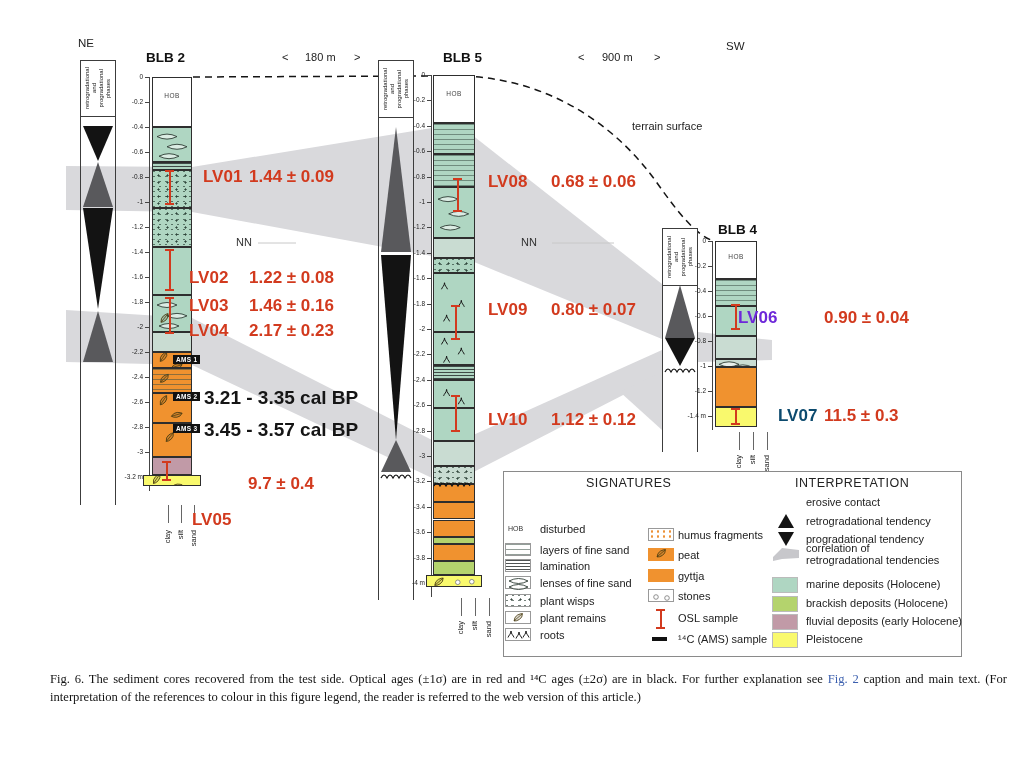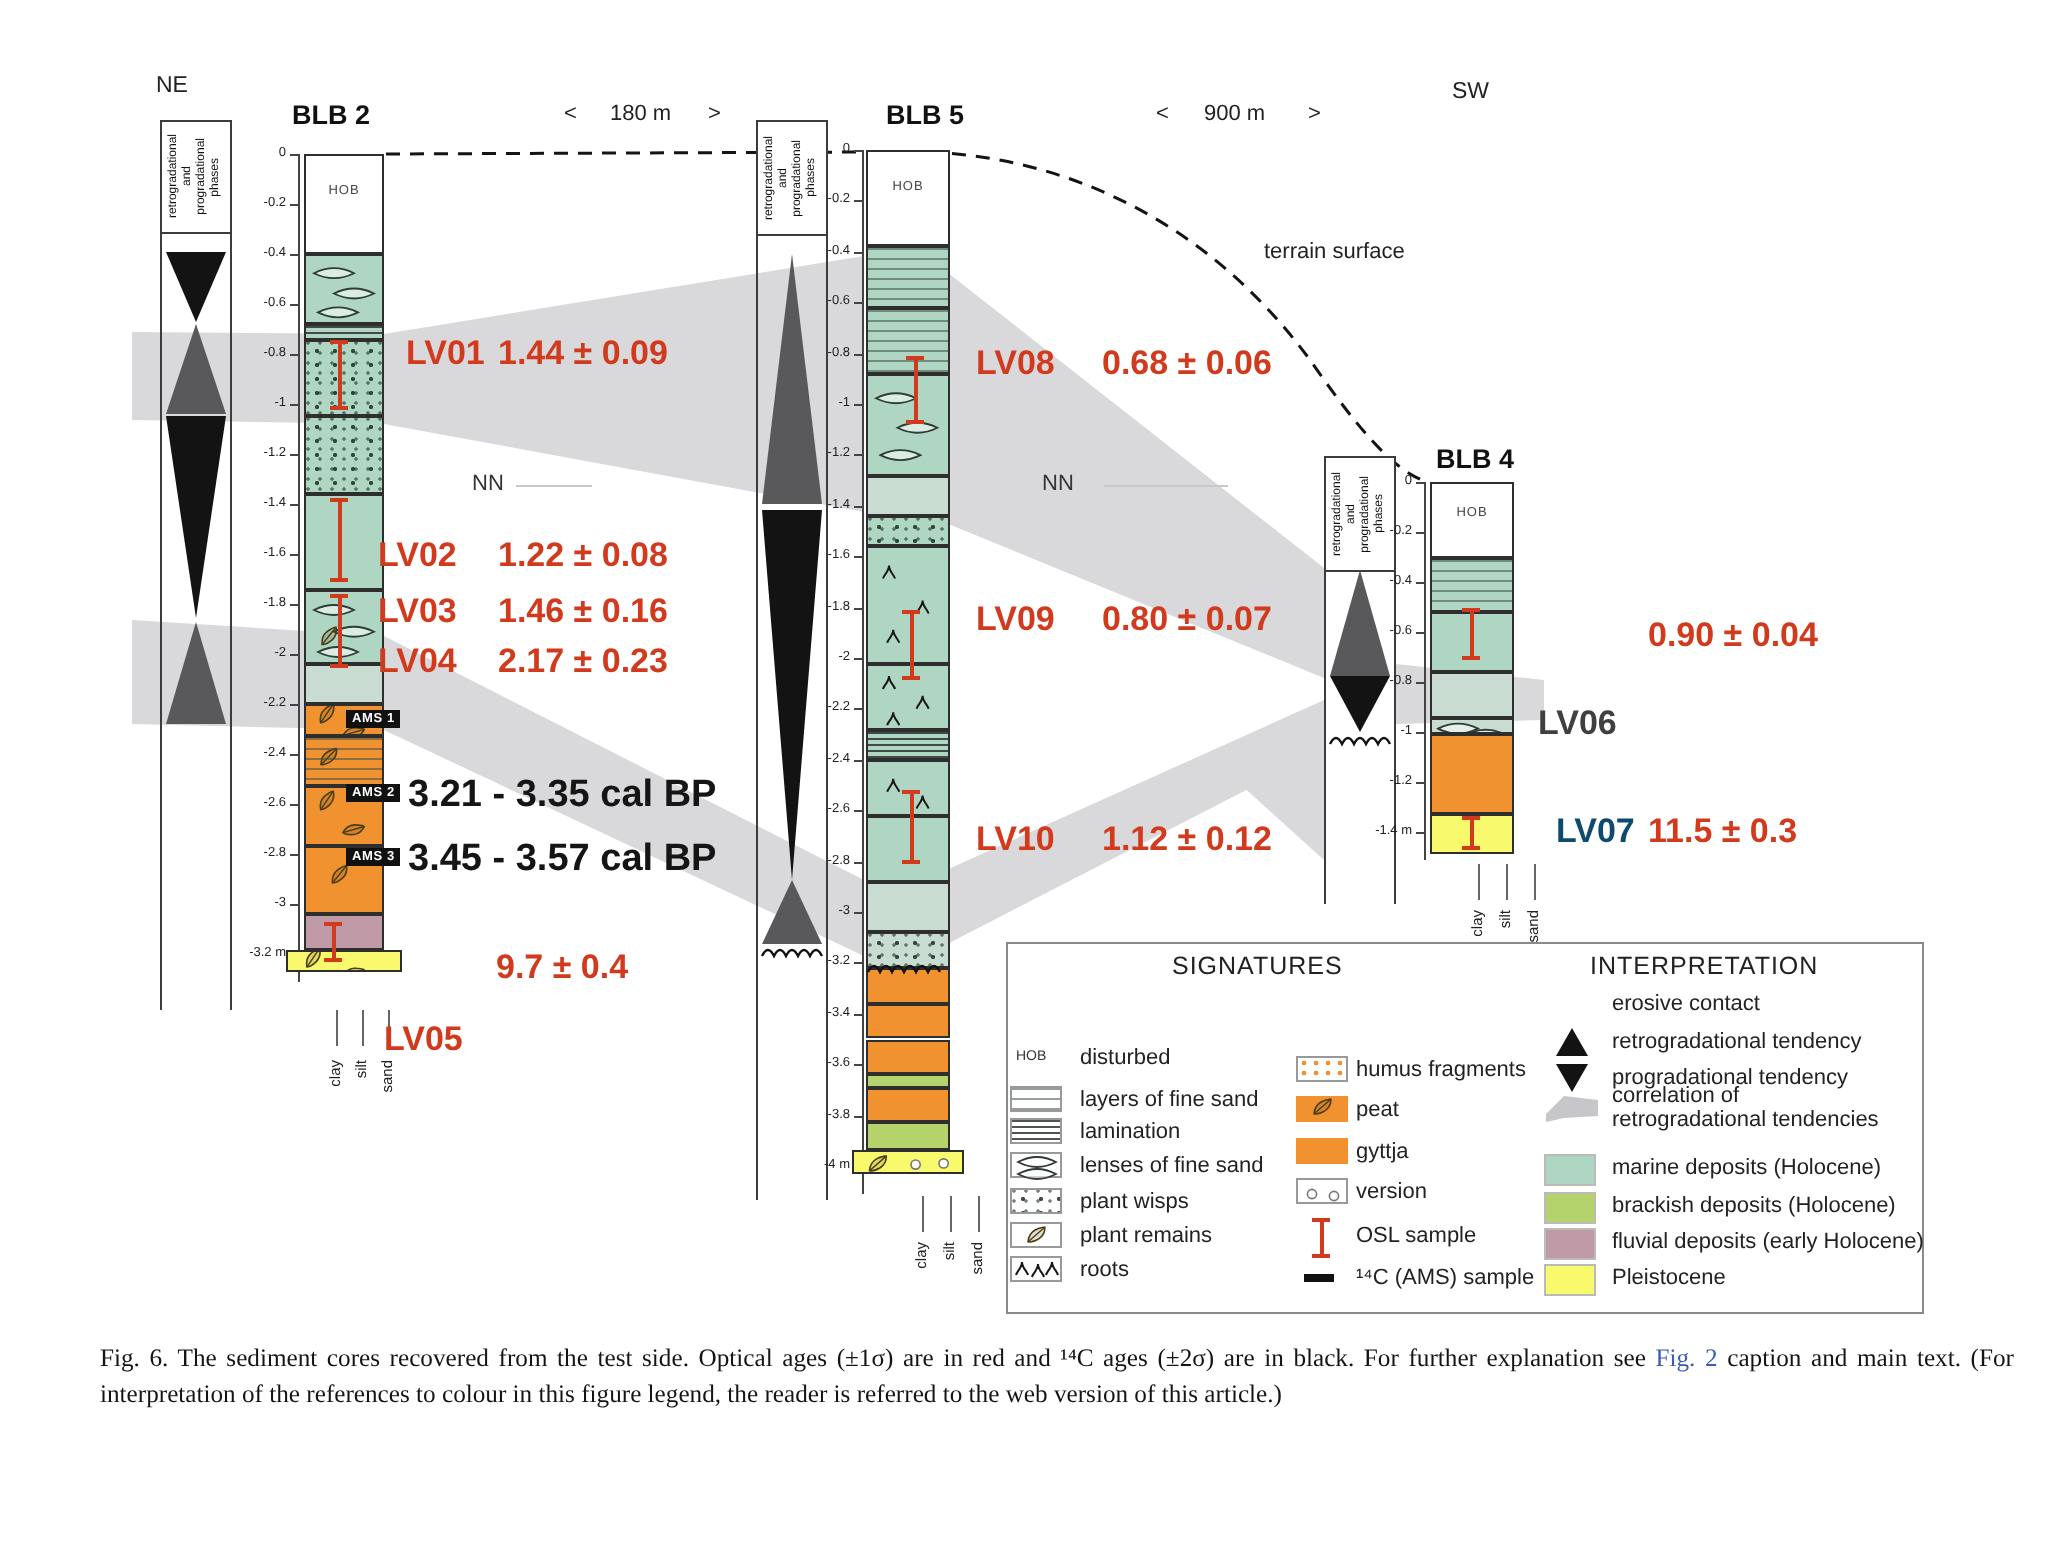--- a/index.html
+++ b/index.html
@@ -447,21 +447,21 @@
     <div class="a osl" style="left: 731px; top: 304px; height: 26px; color: rgb(210, 58, 30);">
       <b class="cap t"></b>
       <b class="stem"></b>
       <b class="cap b"></b>
     </div>
     <div class="a osl" style="left: 731px; top: 408px; height: 17px; color: rgb(210, 58, 30);">
       <b class="cap t"></b>
       <b class="stem"></b>
       <b class="cap b"></b>
     </div>
-    <div class="a age" style="left: 769px; top: 308px; color: #404040; margin-top: 44px;">LV06</div>
+    <div class="a age" style="left: 738px; top: 308px; color: #6d28d9;">LV06</div>
     <div class="a age" style="left: 824px; top: 308px; color: rgb(210, 58, 30);">0.90 ± 0.04</div>
     <div class="a age" style="left: 778px; top: 406px; color: #0c4a6e;">LV07</div>
     <div class="a age" style="left: 824px; top: 406px; color: rgb(210, 58, 30);">11.5 ± 0.3</div>
     <div class="a gtick" style="left: 739px; top: 432px; width: 1px; height: 18px;"></div>
     <div class="a vlabel" style="left: 734px; top: 455px;">clay</div>
     <div class="a gtick" style="left: 753px; top: 432px; width: 1px; height: 18px;"></div>
     <div class="a vlabel" style="left: 748px; top: 455px;">silt</div>
     <div class="a gtick" style="left: 767px; top: 432px; width: 1px; height: 18px;"></div>
     <div class="a vlabel" style="left: 762px; top: 455px;">sand</div>
     <div class="a amstag" style="left: 173px; top: 355px;">AMS 1</div>
@@ -521,21 +521,21 @@
     </div>
     <div class="a litem" style="left: 678px; top: 549px;">peat</div>
     <div class="a lbox" style="left: 648px; top: 569px; width: 26px; height: 13px; background: rgb(240, 146, 47); border: none;"></div>
     <div class="a litem" style="left: 678px; top: 570px;">gyttja</div>
     <div class="a lbox" style="left: 648px; top: 589px; width: 26px; height: 13px; background: rgb(255, 255, 255); border: 1px solid rgb(153, 153, 153);">
       <svg width="26" height="13" style="position: absolute; left: 0px; top: 0px;">
         <circle cx="7" cy="7" r="2.3" fill="#fdfdfd" stroke="#777" stroke-width=".8"></circle>
         <circle cx="18" cy="8" r="2.3" fill="#fdfdfd" stroke="#777" stroke-width=".8"></circle>
       </svg>
     </div>
-    <div class="a litem" style="left: 678px; top: 590px;">version</div>
+    <div class="a litem" style="left: 678px; top: 590px;">stones</div>
     <div class="a osl" style="left: 656px; top: 609px; height: 20px; color: rgb(210, 58, 30); z-index: 6;">
       <b class="cap t"></b>
       <b class="stem"></b>
       <b class="cap b"></b>
     </div>
     <div class="a litem" style="left: 678px; top: 612px;">OSL sample</div>
     <div class="a lbox" style="left: 652px; top: 637px; width: 15px; height: 4px; background: rgb(17, 17, 17);"></div>
     <div class="a litem" style="left: 678px; top: 633px;">¹⁴C (AMS) sample</div>
     <svg width="18" height="8" class="mini" style="left: 774px; top: 499px;">
       <path d="M0 5 q3 -6 6 0 q3 -6 6 0 q3 -6 6 0" fill="none" stroke="#111" stroke-width="1.2"></path>

